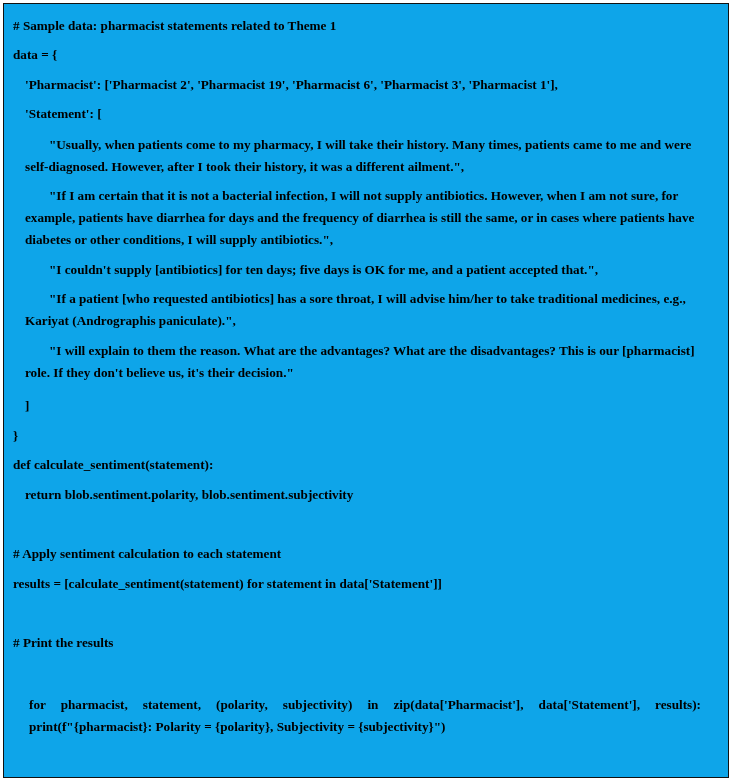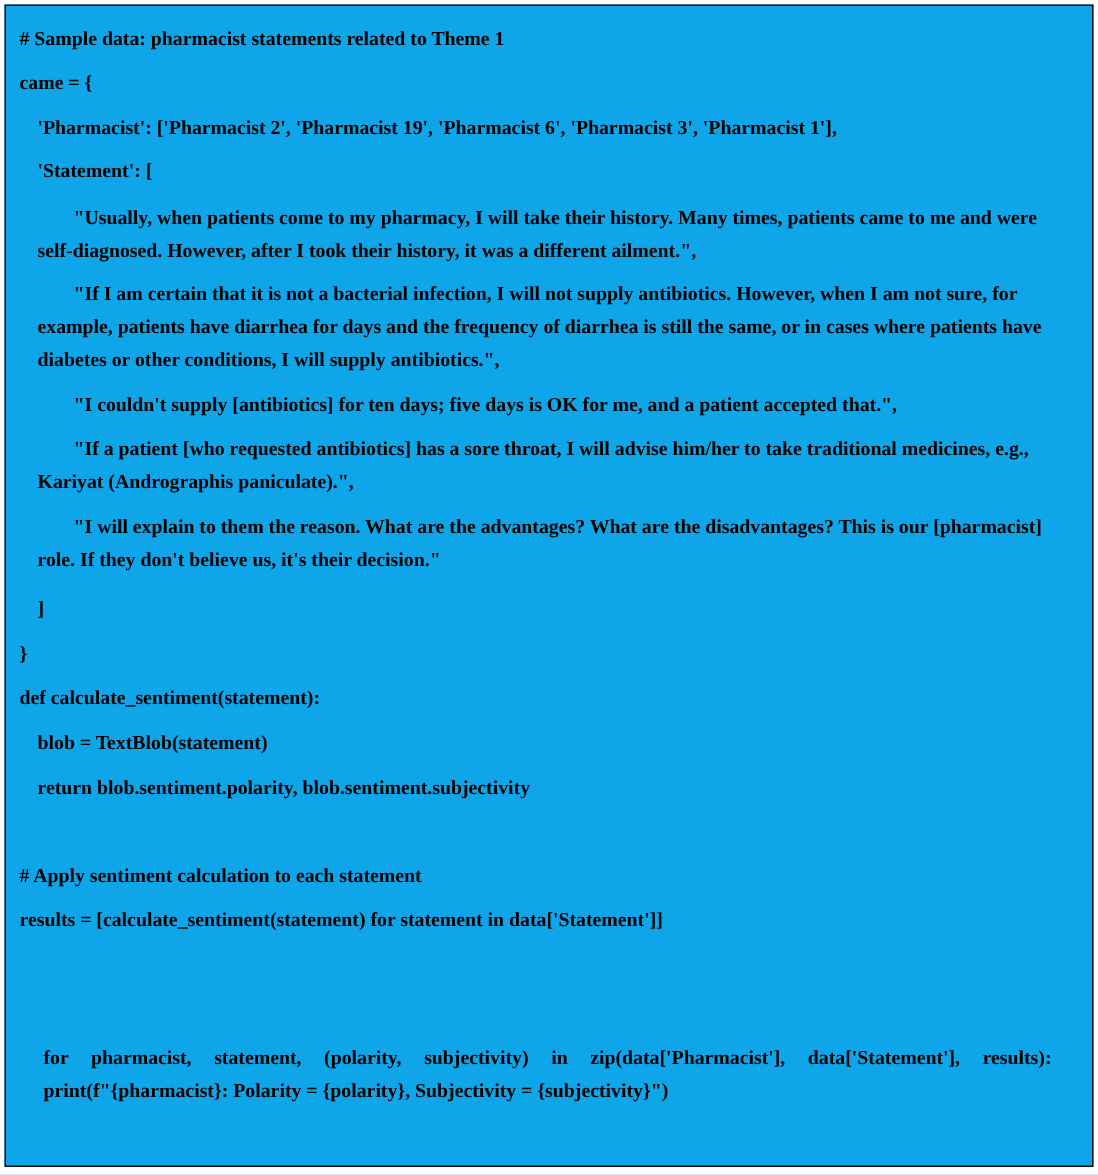--- a/index.html
+++ b/index.html
@@ -71,21 +71,21 @@
   }
 </style>
 </head>
 <body>
 
 <div id="code-box">
   <div id="code-listing">
 
     <div class="row first line"># Sample data: pharmacist statements related to Theme 1</div>
 
-    <div class="row line">came = {</div>
+    <div class="row line">data = {</div>
 
     <div class="row line indent1">'Pharmacist': ['Pharmacist 2', 'Pharmacist 19', 'Pharmacist 6', 'Pharmacist 3', 'Pharmacist 1'],</div>
 
     <div class="row line indent1">'Statement': [</div>
 
     <div class="para first-para indent-stmt">"Usually, when patients come to my pharmacy, I will take their history. Many times, patients came to me and were self-diagnosed. However, after I took their history, it was a different ailment.",</div>
 
     <div class="para indent-stmt">"If I am certain that it is not a bacterial infection, I will not supply antibiotics. However, when I am not sure, for example, patients have diarrhea for days and the frequency of diarrhea is still the same, or in cases where patients have diabetes or other conditions, I will supply antibiotics.",</div>
 
     <div class="para indent-stmt">"I couldn't supply [antibiotics] for ten days; five days is OK for me, and a patient accepted that.",</div>
@@ -94,32 +94,32 @@
 
     <div class="para indent-stmt">"I will explain to them the reason. What are the advantages? What are the disadvantages? This is our [pharmacist] role. If they don't believe us, it's their decision."</div>
 
     <div class="row line indent1">]</div>
 
     <div class="row line">}</div>
 
 
     <div class="row line">def calculate_sentiment(statement):</div>
 
-    <div class="row line indent1">blob = TextBlob(statement)</div>
 
     <div class="row line indent1">return blob.sentiment.polarity, blob.sentiment.subjectivity</div>
 
     <div class="blank"></div>
 
     <div class="row line"># Apply sentiment calculation to each statement</div>
 
     <div class="row line">results = [calculate_sentiment(statement) for statement in data['Statement']]</div>
 
     <div class="blank"></div>
 
+    <div class="row line"># Print the results</div>
 
     <div class="blank-half"></div>
 
     <div class="justified">
       <span class="jl stretch">for pharmacist, statement, (polarity, subjectivity) in zip(data['Pharmacist'], data['Statement'], results):</span>
       <span class="jl">print(f"{pharmacist}: Polarity = {polarity}, Subjectivity = {subjectivity}")</span>
     </div>
 
   </div>
 </div>

